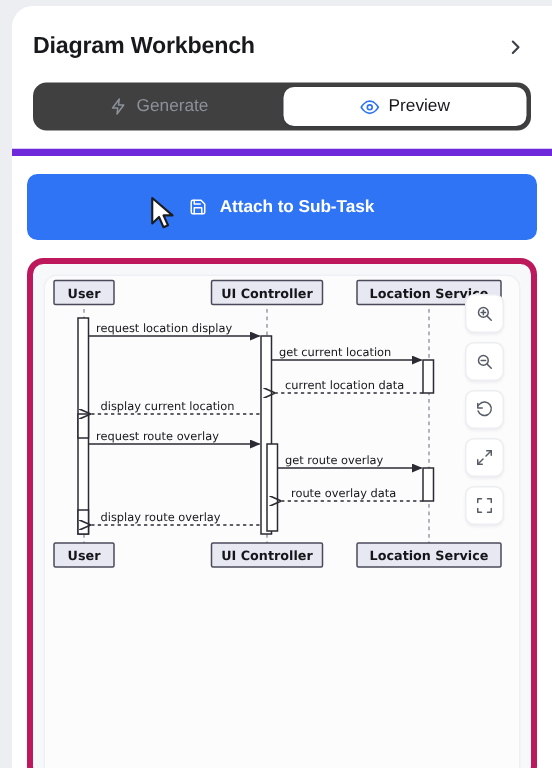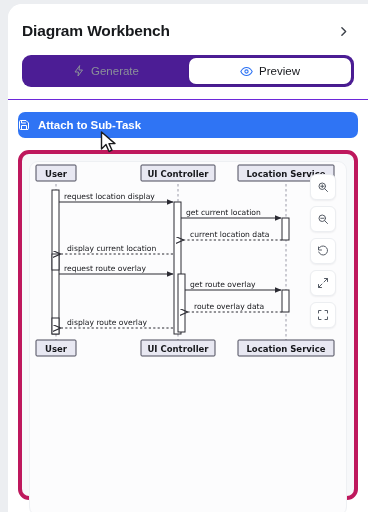--- a/index.html
+++ b/index.html
@@ -22,21 +22,21 @@
     height: 512px;
     background: #ffffff;
     border-top-left-radius: 14px;
     overflow: hidden;
   }
 
   
   .header-card {
     background: #ffffff;
     padding: 16px 14px 12px 14px;
-    border-bottom: 1px solid #6d28d9;
+    border-bottom: 5px solid #6d28d9;
     border-top-left-radius: 14px;
   }
   .header-row {
     display: flex;
     align-items: center;
     justify-content: space-between;
     margin-bottom: 13px;
   }
   .page-title {
     font-size: 15.5px;
@@ -49,21 +49,21 @@
     height: 22px;
     display: flex;
     align-items: center;
     justify-content: center;
     color: #3c4149;
   }
 
   
   .tabbar {
     display: flex;
-    background: #4c1d95;
+    background: #404040;
     border-radius: 9px;
     padding: 3px;
     gap: 2px;
   }
   .tab {
     flex: 1;
     display: flex;
     align-items: center;
     justify-content: center;
     gap: 6px;
@@ -82,23 +82,23 @@
   .tab .ticon { display: flex; align-items: center; }
 
   
   .body-area {
     padding: 12px 10px 0 10px;
     background: #ffffff;
   }
   .attach-btn {
     display: flex;
     align-items: center;
-    justify-content: flex-start;
+    justify-content: center;
     gap: 8px;
-    height: 26px;
+    height: 44px;
     background: #2f74f4;
     border-radius: 7px;
     color: #ffffff;
     font-size: 11.5px;
     font-weight: bold;
     letter-spacing: -0.05px;
   }
 
   
   .diagram-outer {

